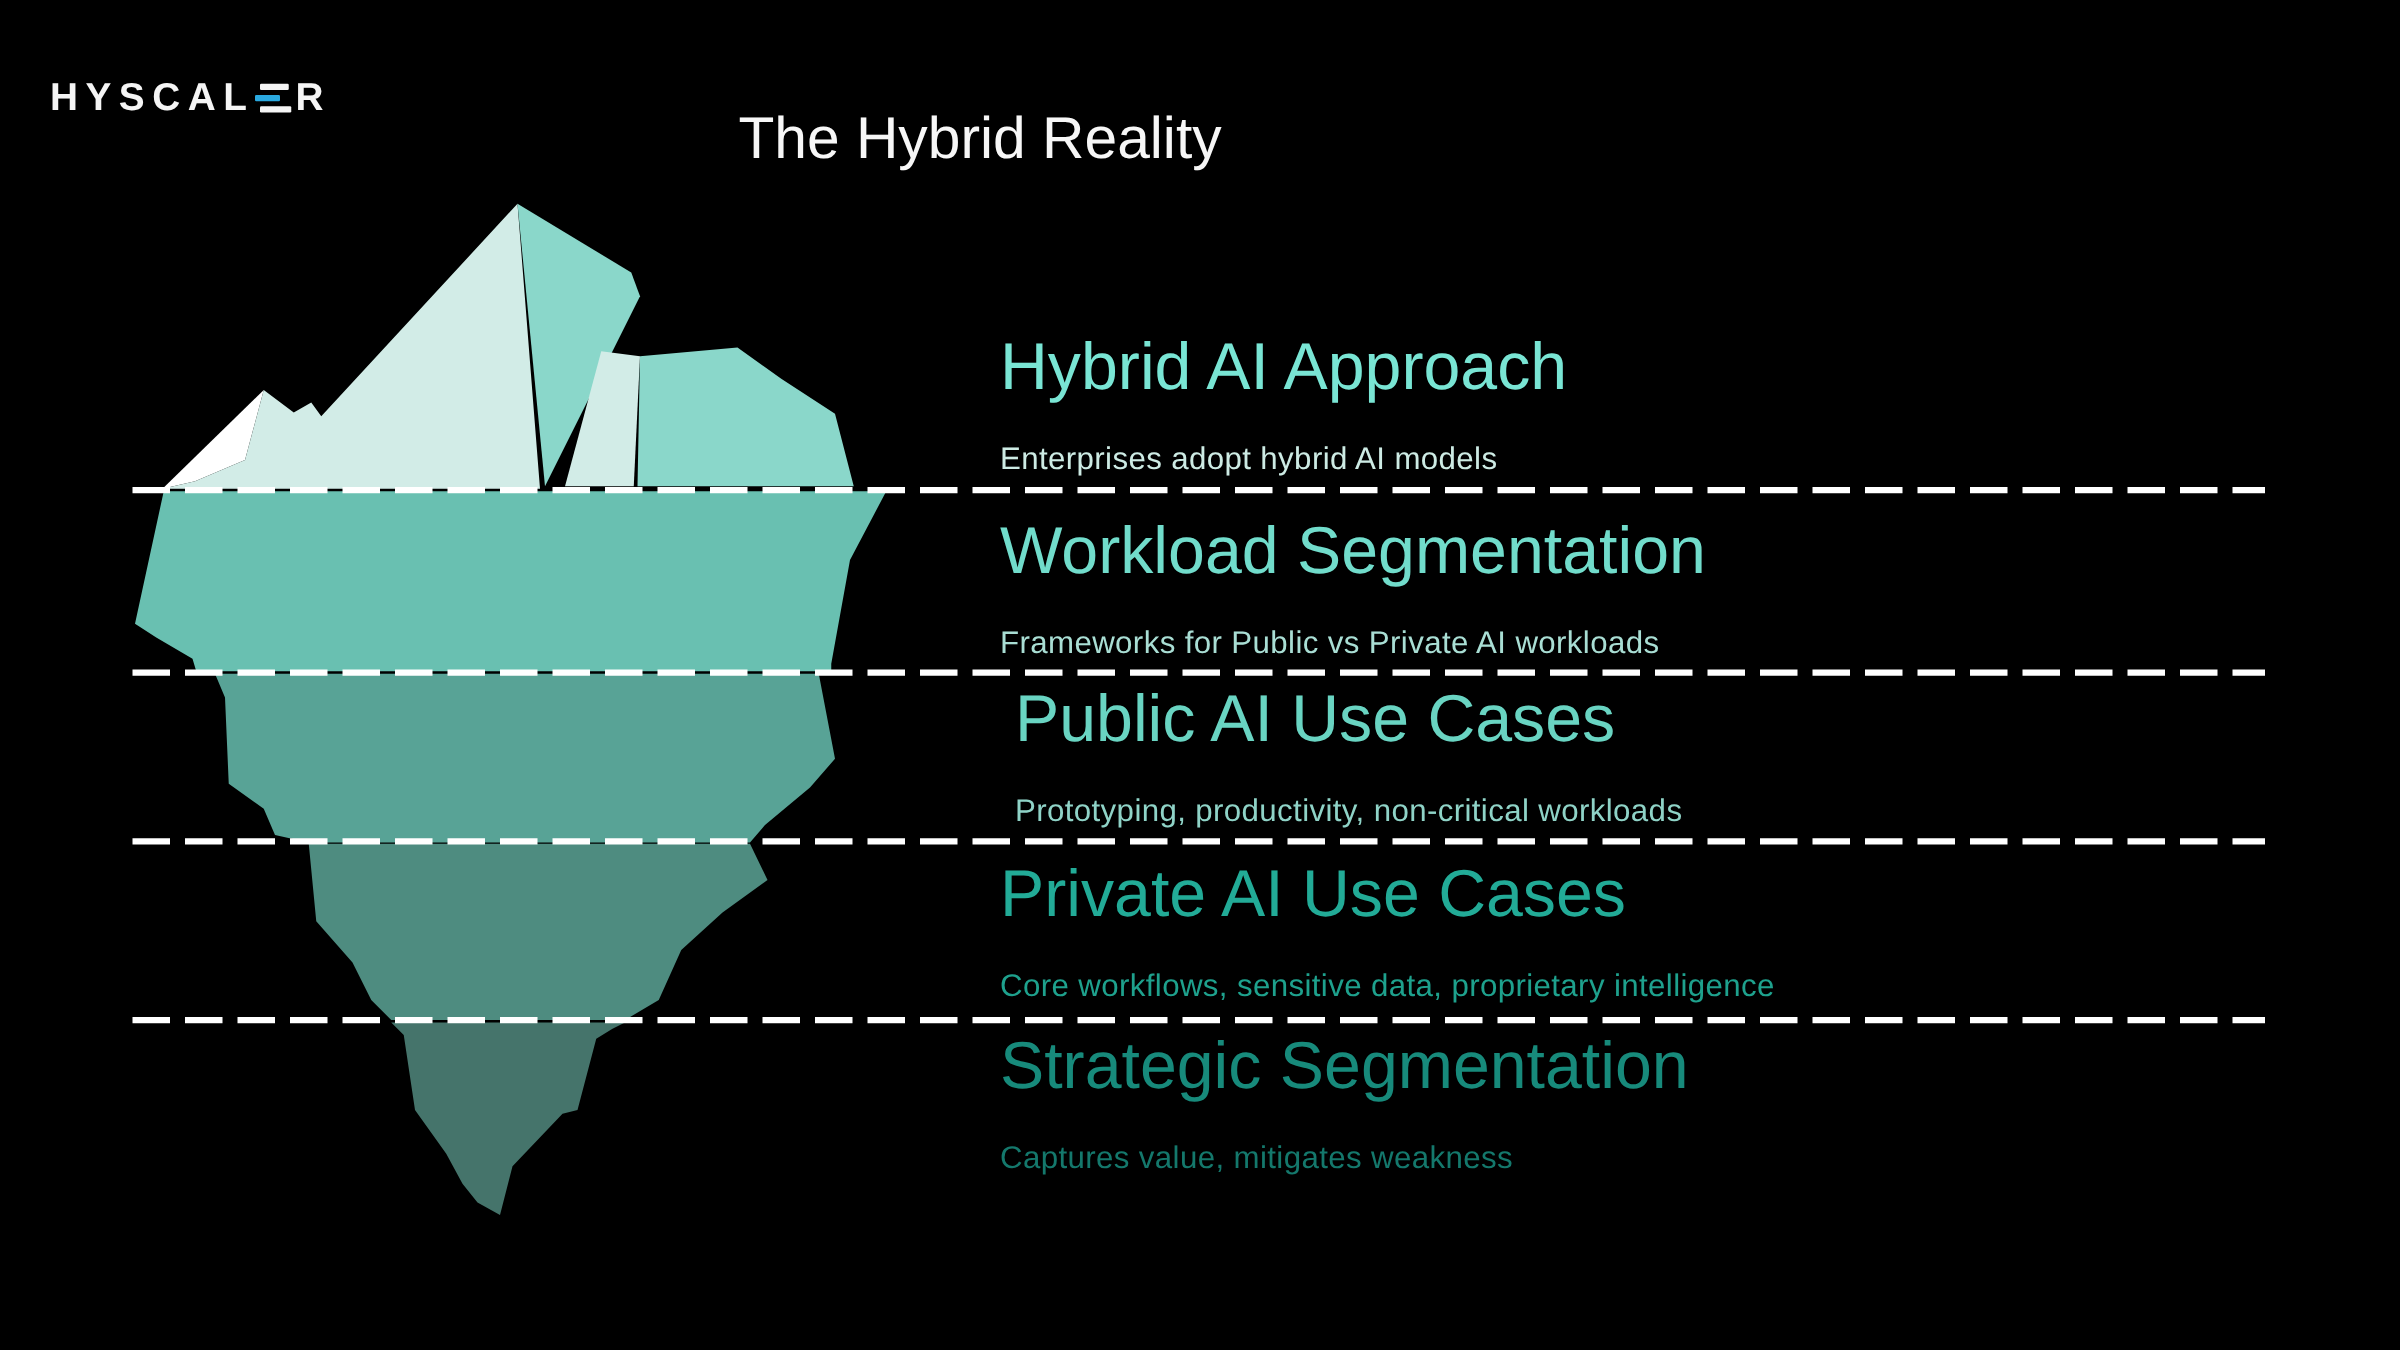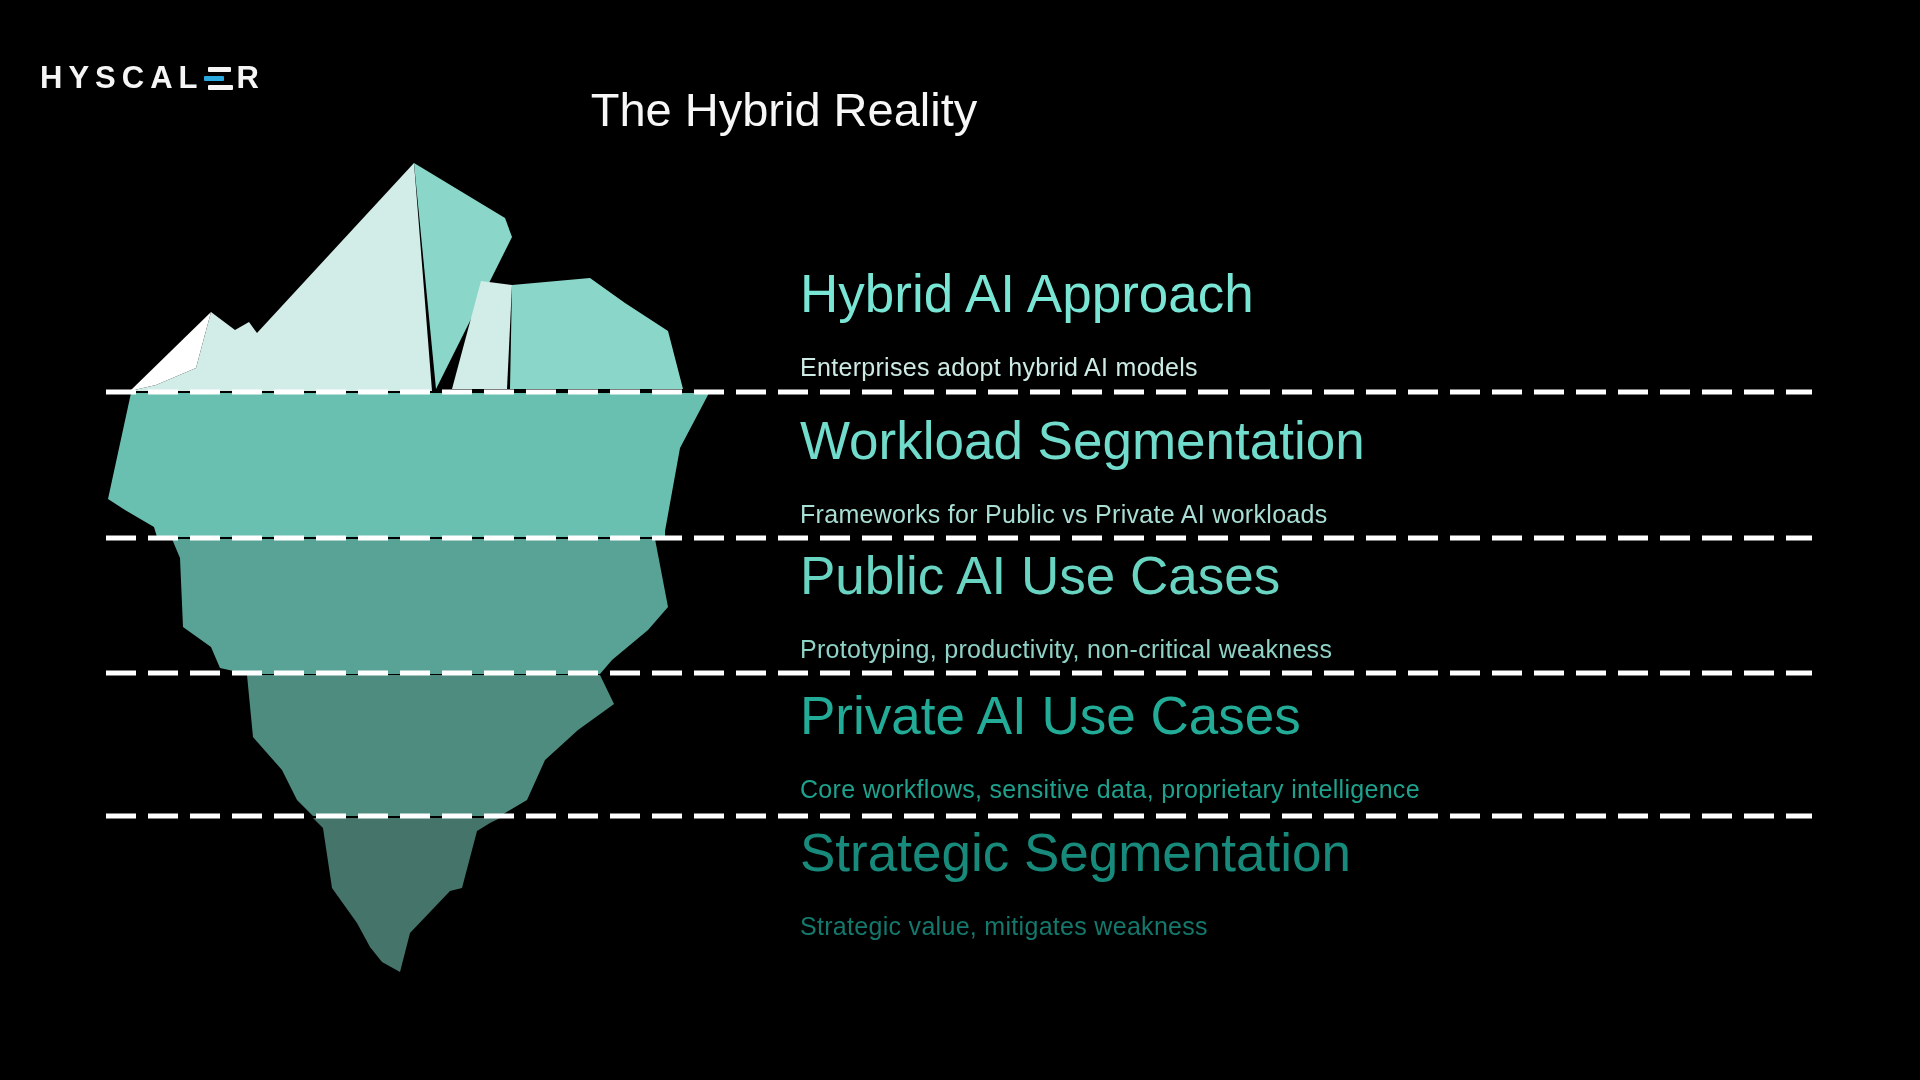--- a/index.html
+++ b/index.html
@@ -74,21 +74,21 @@
   }
   .section p {
     margin-top: 26px;
     font-size: 25px;
     font-weight: 400;
     letter-spacing: 0.3px;
     line-height: 1.2;
   }
   .section-1 { top: 262px; }
   .section-2 { top: 409px; }
-  .section-3 { top: 544px; }
+  .section-3 { top: 544px; margin-left: 12px; }
   .section-4 { top: 684px; }
   .section-5 { top: 821px; }
 </style>
 </head>
 <body>
 
 <div class="slide" style="background: rgb(0, 0, 0);">
 
   <div class="logo">
     <span>HYSCAL</span>
@@ -126,26 +126,26 @@
     <p style="color: rgb(205, 235, 228);">Enterprises adopt hybrid AI models</p>
   </div>
 
   <div class="section section-2">
     <h2 style="color: rgb(113, 220, 203);">Workload Segmentation</h2>
     <p style="color: rgb(169, 222, 212);">Frameworks for Public vs Private AI workloads</p>
   </div>
 
   <div class="section section-3">
     <h2 style="color: rgb(105, 212, 194);">Public AI Use Cases</h2>
-    <p style="color: rgb(143, 211, 199);">Prototyping, productivity, non-critical weakness</p>
+    <p style="color: rgb(143, 211, 199);">Prototyping, productivity, non-critical workloads</p>
   </div>
 
   <div class="section section-4">
     <h2 style="color: rgb(34, 171, 151);">Private AI Use Cases</h2>
     <p style="color: rgb(30, 161, 141); text-align: center;">Core workflows, sensitive data, proprietary intelligence</p>
   </div>
 
   <div class="section section-5">
     <h2 style="color: rgb(23, 138, 123);">Strategic Segmentation</h2>
-    <p style="color: rgb(20, 120, 108);">Strategic value, mitigates weakness</p>
+    <p style="color: rgb(20, 120, 108);">Captures value, mitigates weakness</p>
   </div>
 
 </div>
 
 </body></html>

